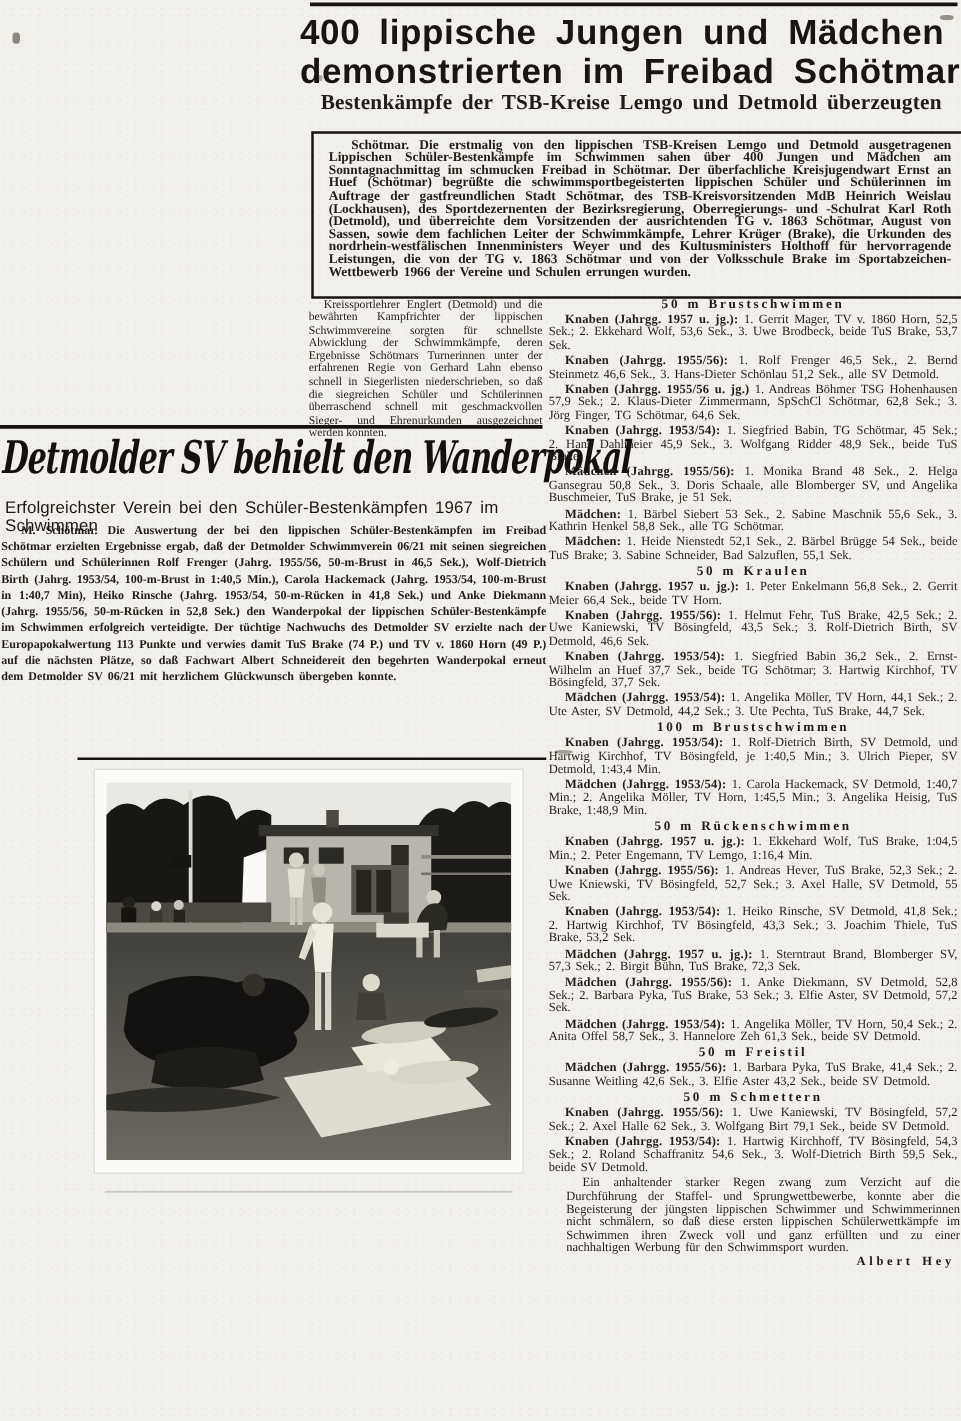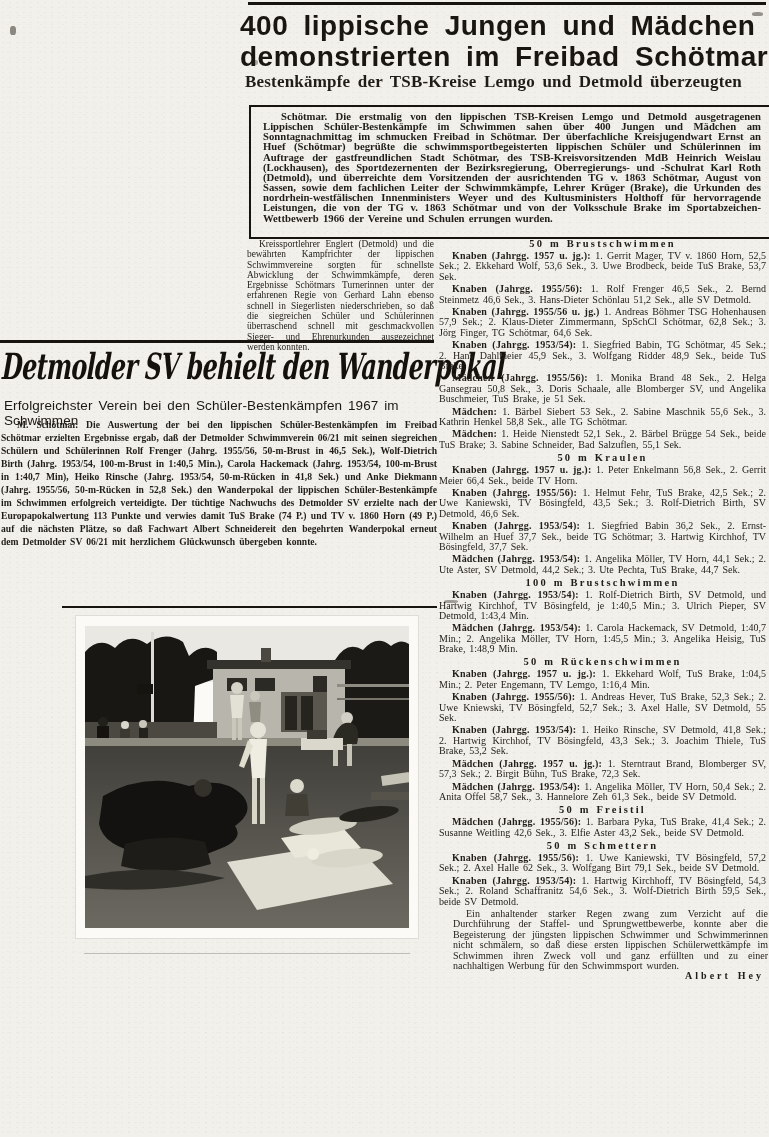--- a/index.html
+++ b/index.html
@@ -17,21 +17,21 @@
   .rule{background:#17140f;}
 
   
   .headline{
     left:240px;top:10px;width:529px;text-align:left;
     font-family:"Liberation Sans", sans-serif;font-weight:bold;
     font-size:28px;line-height:31px;letter-spacing:.5px;word-spacing:7px;
     color:#191611;
   }
   .subhead{
-    left:245px;top:72px;width:520px;
+    left:245px;top:72px;width:520px;text-align:center;
     font-weight:bold;font-size:17px;letter-spacing:.2px;word-spacing:3px;
   }
   .leadbox{
     left:249px;top:105px;width:498px;height:122px;
     border:2.5px solid #17140f;background:transparent;
     padding:4px 12px;overflow:hidden;
     font-weight:bold;font-size:10.7px;line-height:10.15px;
     text-align:justify;word-spacing:1.5px;
   }
   .leadbox p{margin:0;text-indent:18px;}
@@ -230,20 +230,21 @@
           <div class="res-head">100 m Brustschwimmen</div>
           <p class="res-entry"><b>Knaben (Jahrgg. 1953/54):</b> 1. Rolf-Dietrich Birth, SV Detmold, und Hartwig Kirchhof, TV Bösingfeld, je 1:40,5 Min.; 3. Ulrich Pieper, SV Detmold, 1:43,4 Min.</p>
           <p class="res-entry"><b>Mädchen (Jahrgg. 1953/54):</b> 1. Carola Hackemack, SV Detmold, 1:40,7 Min.; 2. Angelika Möller, TV Horn, 1:45,5 Min.; 3. Angelika Heisig, TuS Brake, 1:48,9 Min.</p>
         </div>
         <div>
           <div class="res-head">50 m Rückenschwimmen</div>
           <p class="res-entry"><b>Knaben (Jahrgg. 1957 u. jg.):</b> 1. Ekkehard Wolf, TuS Brake, 1:04,5 Min.; 2. Peter Engemann, TV Lemgo, 1:16,4 Min.</p>
           <p class="res-entry"><b>Knaben (Jahrgg. 1955/56):</b> 1. Andreas Hever, TuS Brake, 52,3 Sek.; 2. Uwe Kniewski, TV Bösingfeld, 52,7 Sek.; 3. Axel Halle, SV Detmold, 55 Sek.</p>
           <p class="res-entry"><b>Knaben (Jahrgg. 1953/54):</b> 1. Heiko Rinsche, SV Detmold, 41,8 Sek.; 2. Hartwig Kirchhof, TV Bösingfeld, 43,3 Sek.; 3. Joachim Thiele, TuS Brake, 53,2 Sek.</p>
           <p class="res-entry"><b>Mädchen (Jahrgg. 1957 u. jg.):</b> 1. Sterntraut Brand, Blomberger SV, 57,3 Sek.; 2. Birgit Bühn, TuS Brake, 72,3 Sek.</p>
+          <p class="res-entry"><b>Mädchen (Jahrgg. 1955/56):</b> 1. Anke Diekmann, SV Detmold, 52,8 Sek.; 2. Barbara Pyka, TuS Brake, 53 Sek.; 3. Elfie Aster, SV Detmold, 57,2 Sek.</p>
           <p class="res-entry"><b>Mädchen (Jahrgg. 1953/54):</b> 1. Angelika Möller, TV Horn, 50,4 Sek.; 2. Anita Offel 58,7 Sek., 3. Hannelore Zeh 61,3 Sek., beide SV Detmold.</p>
         </div>
         <div>
           <div class="res-head">50 m Freistil</div>
           <p class="res-entry"><b>Mädchen (Jahrgg. 1955/56):</b> 1. Barbara Pyka, TuS Brake, 41,4 Sek.; 2. Susanne Weitling 42,6 Sek., 3. Elfie Aster 43,2 Sek., beide SV Detmold.</p>
         </div>
         <div>
           <div class="res-head">50 m Schmettern</div>
           <p class="res-entry"><b>Knaben (Jahrgg. 1955/56):</b> 1. Uwe Kaniewski, TV Bösingfeld, 57,2 Sek.; 2. Axel Halle 62 Sek., 3. Wolfgang Birt 79,1 Sek., beide SV Detmold.</p>
           <p class="res-entry"><b>Knaben (Jahrgg. 1953/54):</b> 1. Hartwig Kirchhoff, TV Bösingfeld, 54,3 Sek.; 2. Roland Schaffranitz 54,6 Sek., 3. Wolf-Dietrich Birth 59,5 Sek., beide SV Detmold.</p>

